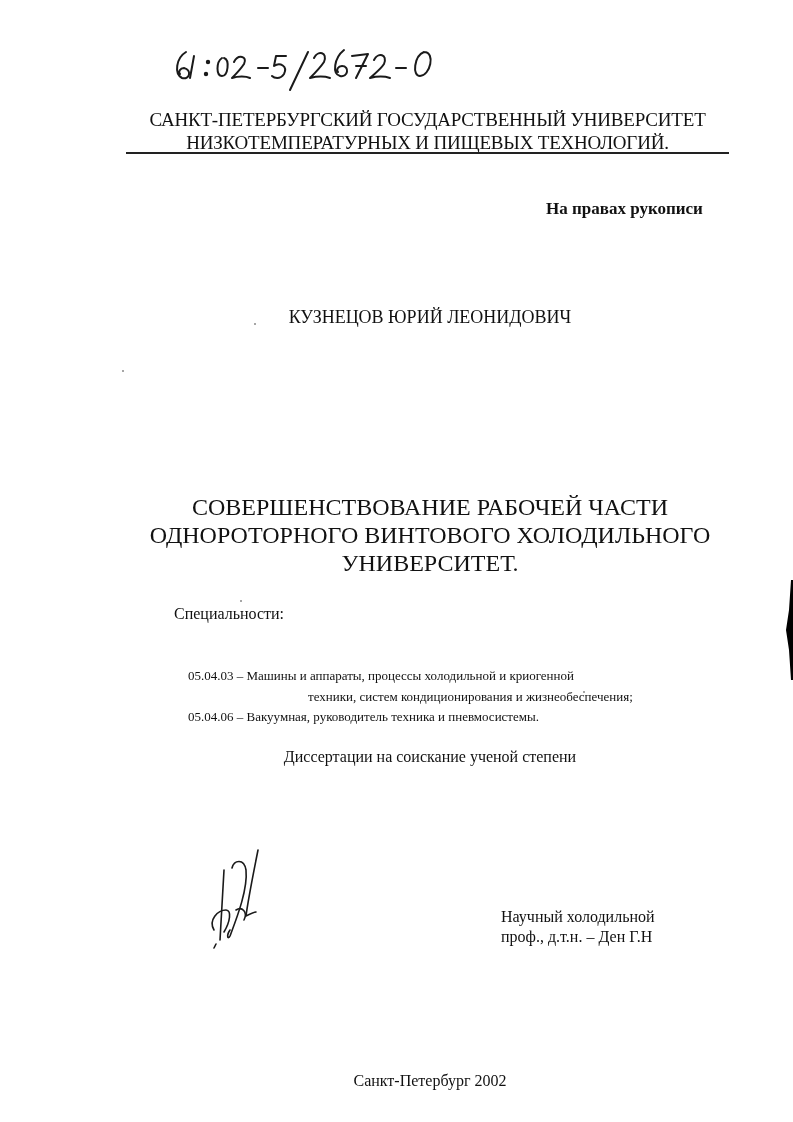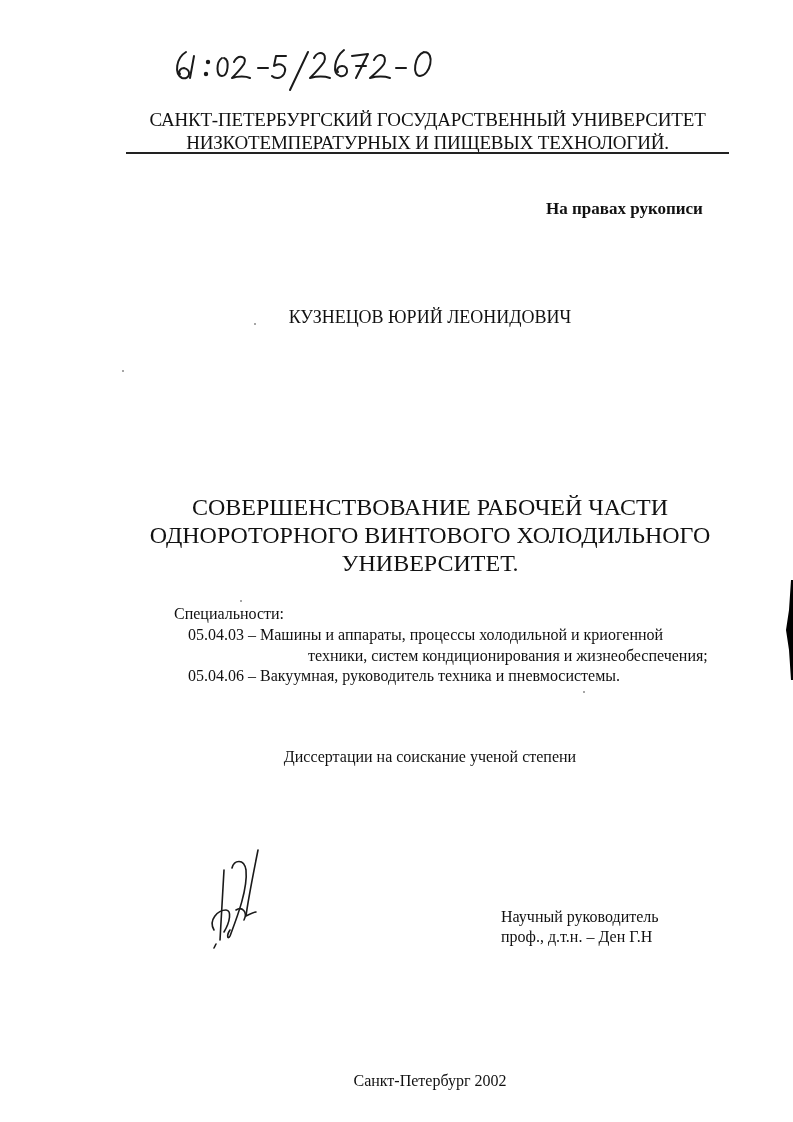--- a/index.html
+++ b/index.html
@@ -65,22 +65,23 @@
       line-height: 28px;
       margin-top: 37px;
     }
     .spec-label {
       left: 174px;
       top: 604px;
       font-size: 16px;
       line-height: 19px;
     }
     .spec-row {
-      font-size: 16px;
-      line-height: 20px;
+      font-size: 13px;
+      line-height: 20px;
+      margin-top: 41px;
     }
     .spec1 { left: 188px; top: 625px; }
     .spec1b { left: 308px; top: 646px; }
     .spec2 { left: 188px; top: 666px; }
 
     .degree {
       left: 230px;
       width: 400px;
       text-align: center;
       top: 747px;
@@ -200,21 +201,21 @@
       <path d="M14 90 C8 80 18 70 26 70 C32 70 30 82 24 92"></path>
       <path d="M32 28 C34 20 44 18 46 30 C48 50 36 80 30 96 C28 100 26 96 30 90"></path>
       <path d="M36 70 C42 66 48 72 44 80"></path>
       <path d="M58 10 C54 30 48 60 46 76 C50 74 54 72 56 72"></path>
       <path d="M16 104 L14 108"></path>
     </g>
   </svg>
 </div>
 
 <div class="abs advisor">
-  <div>Научный руководитель</div>
+  <div>Научный холодильной</div>
   <div>проф., д.т.н. – Ден Г.Н</div>
 </div>
 
 <div class="abs city">Санкт-Петербург 2002</div>
 
 <div class="abs edge-mark">
   <svg viewBox="0 0 7 100" preserveAspectRatio="none">
     <path d="M7 0 L7 100 L5 100 L3 70 L0 50 L3 30 L5 0 Z" fill="#000"></path>
   </svg>
 </div>

